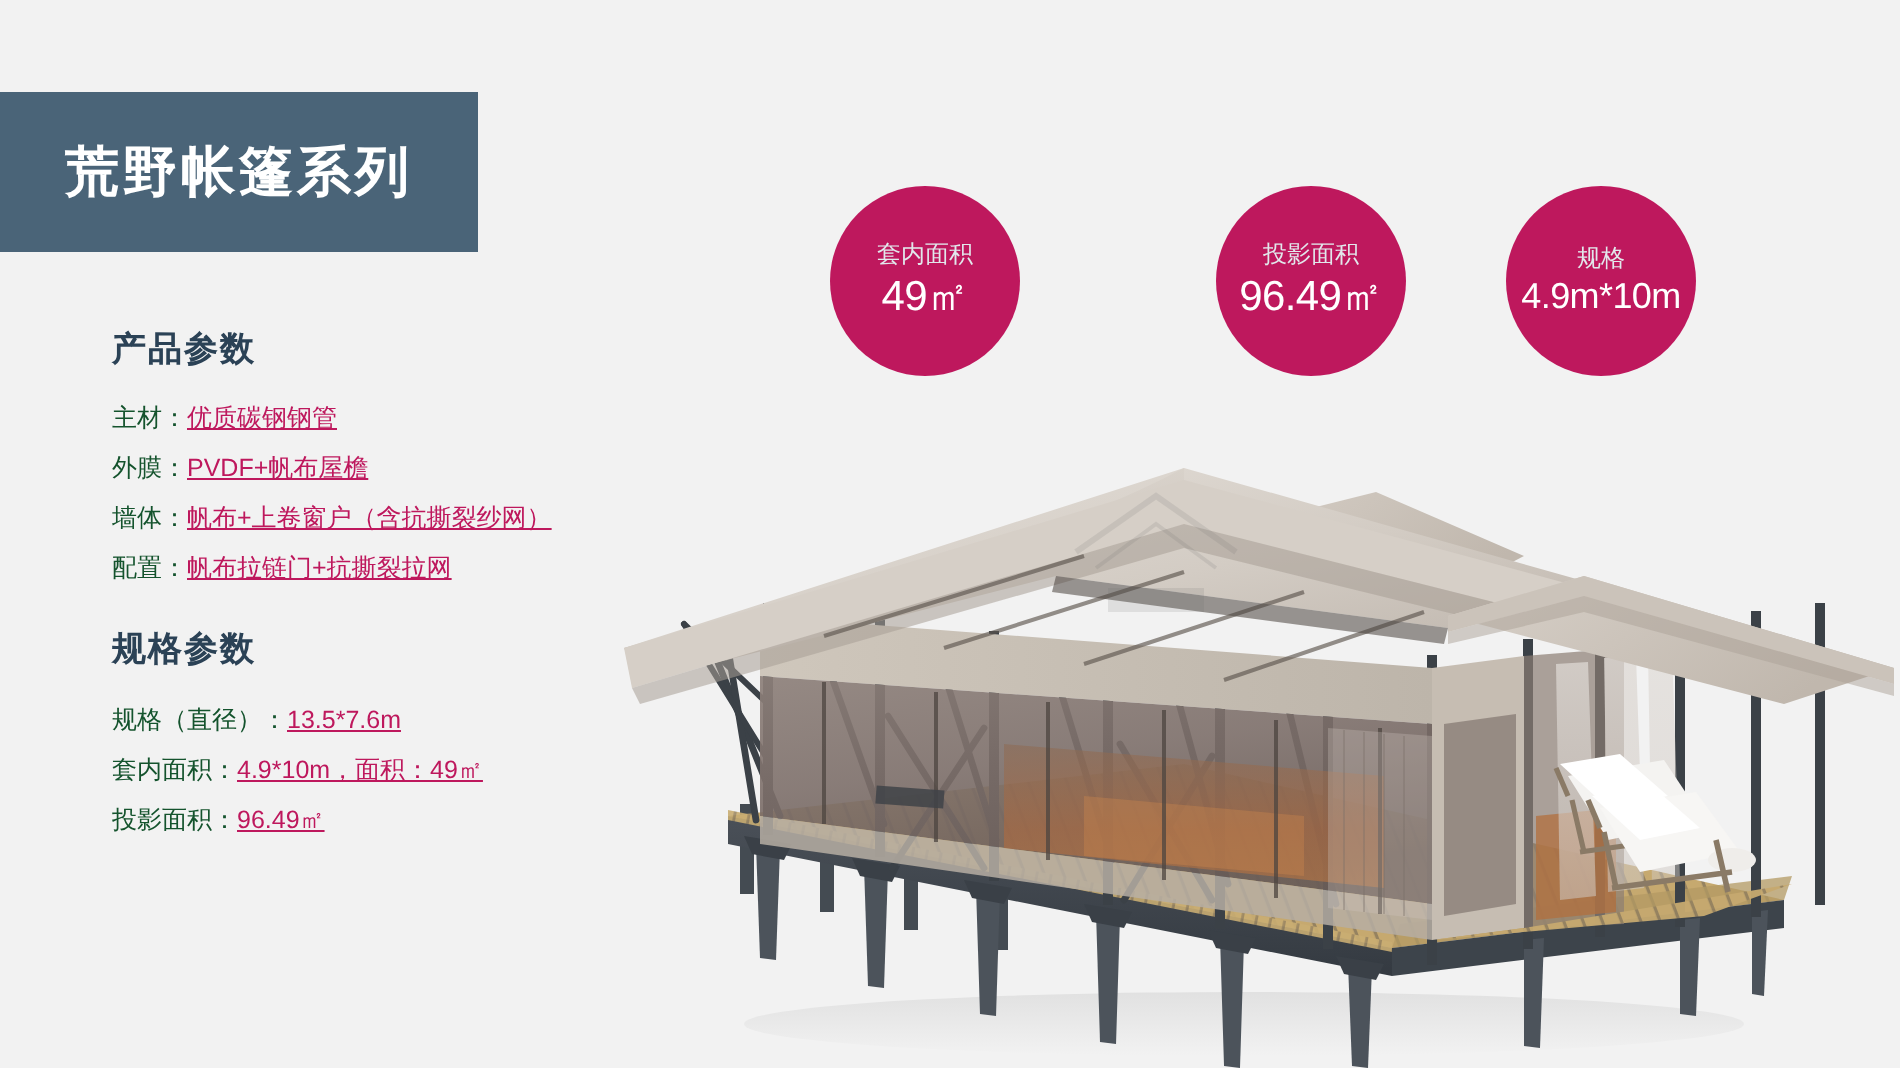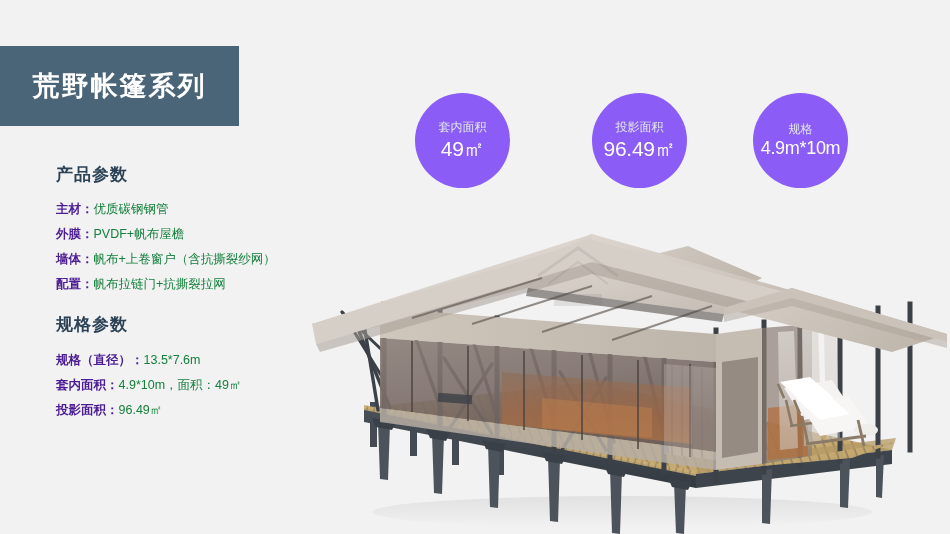--- a/index.html
+++ b/index.html
@@ -65,43 +65,44 @@
     margin: 0 0 12px 0;
     line-height: 1.2;
   }
   .spec-row {
     font-size: 12.5px;
     line-height: 25px;
     white-space: nowrap;
     color: #8a8a8a;
   }
   .spec-label {
-    color: #4c1d95;
-    font-weight: bold;
+    color: #14532d;
+    font-weight: normal;
   }
   .spec-value {
-    color: #15803d;
+    color: #be185d;
     font-weight: normal;
+    text-decoration: underline;
   }
 
   
   .badges {
     position: absolute;
     left: 0;
     top: 0;
     width: 950px;
     height: 534px;
     pointer-events: none;
   }
   .badge {
     position: absolute;
     width: 95px;
     height: 95px;
     border-radius: 50%;
-    background: #8b5cf6;
+    background: #be185d;
     display: flex;
     flex-direction: column;
     align-items: center;
     justify-content: center;
     box-sizing: border-box;
     pointer-events: auto;
   }
   .badge-label {
     color: #e2e8ec;
     font-size: 12px;
@@ -111,21 +112,21 @@
   }
   .badge-value {
     color: #ffffff;
     font-size: 21px;
     line-height: 1.05;
     white-space: nowrap;
     letter-spacing: -0.3px;
   }
   .badge-value.small { font-size: 18px; }
   .badge-1 { left: 415px; top: 93px; }
-  .badge-2 { left: 592px; top: 93px; }
+  .badge-2 { left: 608px; top: 93px; }
   .badge-3 { left: 753px; top: 93px; }
 
   
   .render {
     position: absolute;
     left: 292px;
     top: 212px;
     width: 662px;
     height: 322px;
   }

